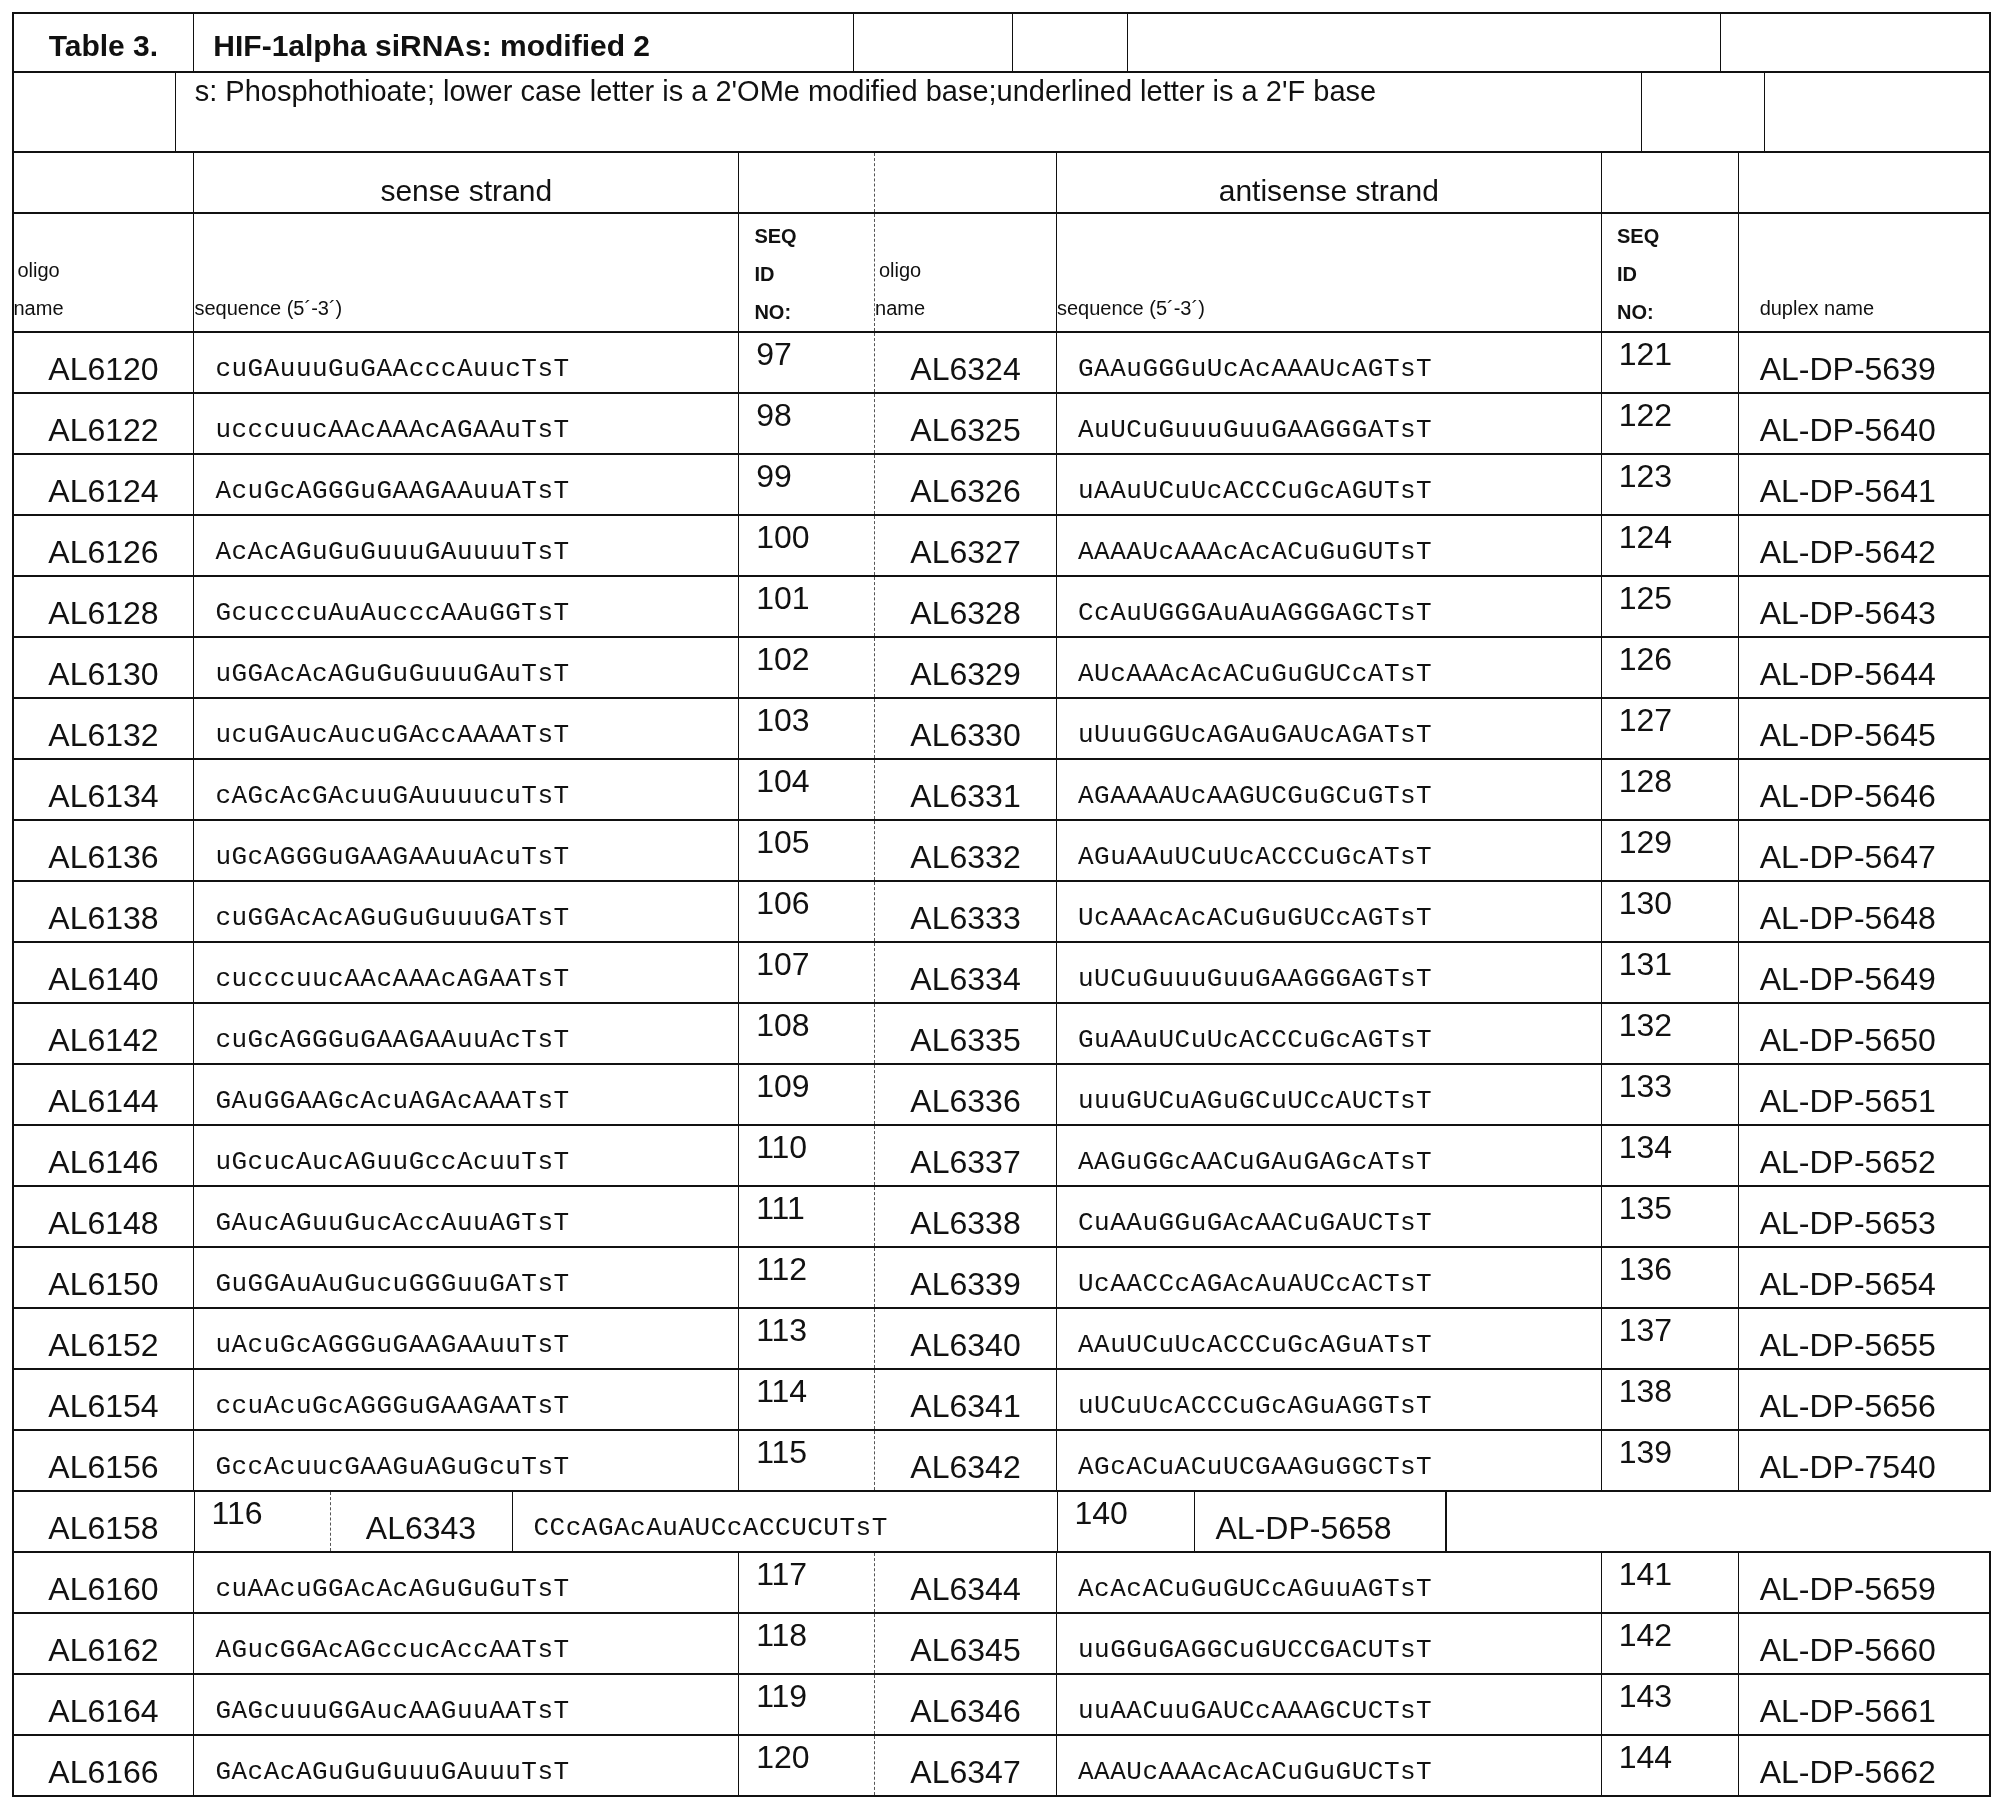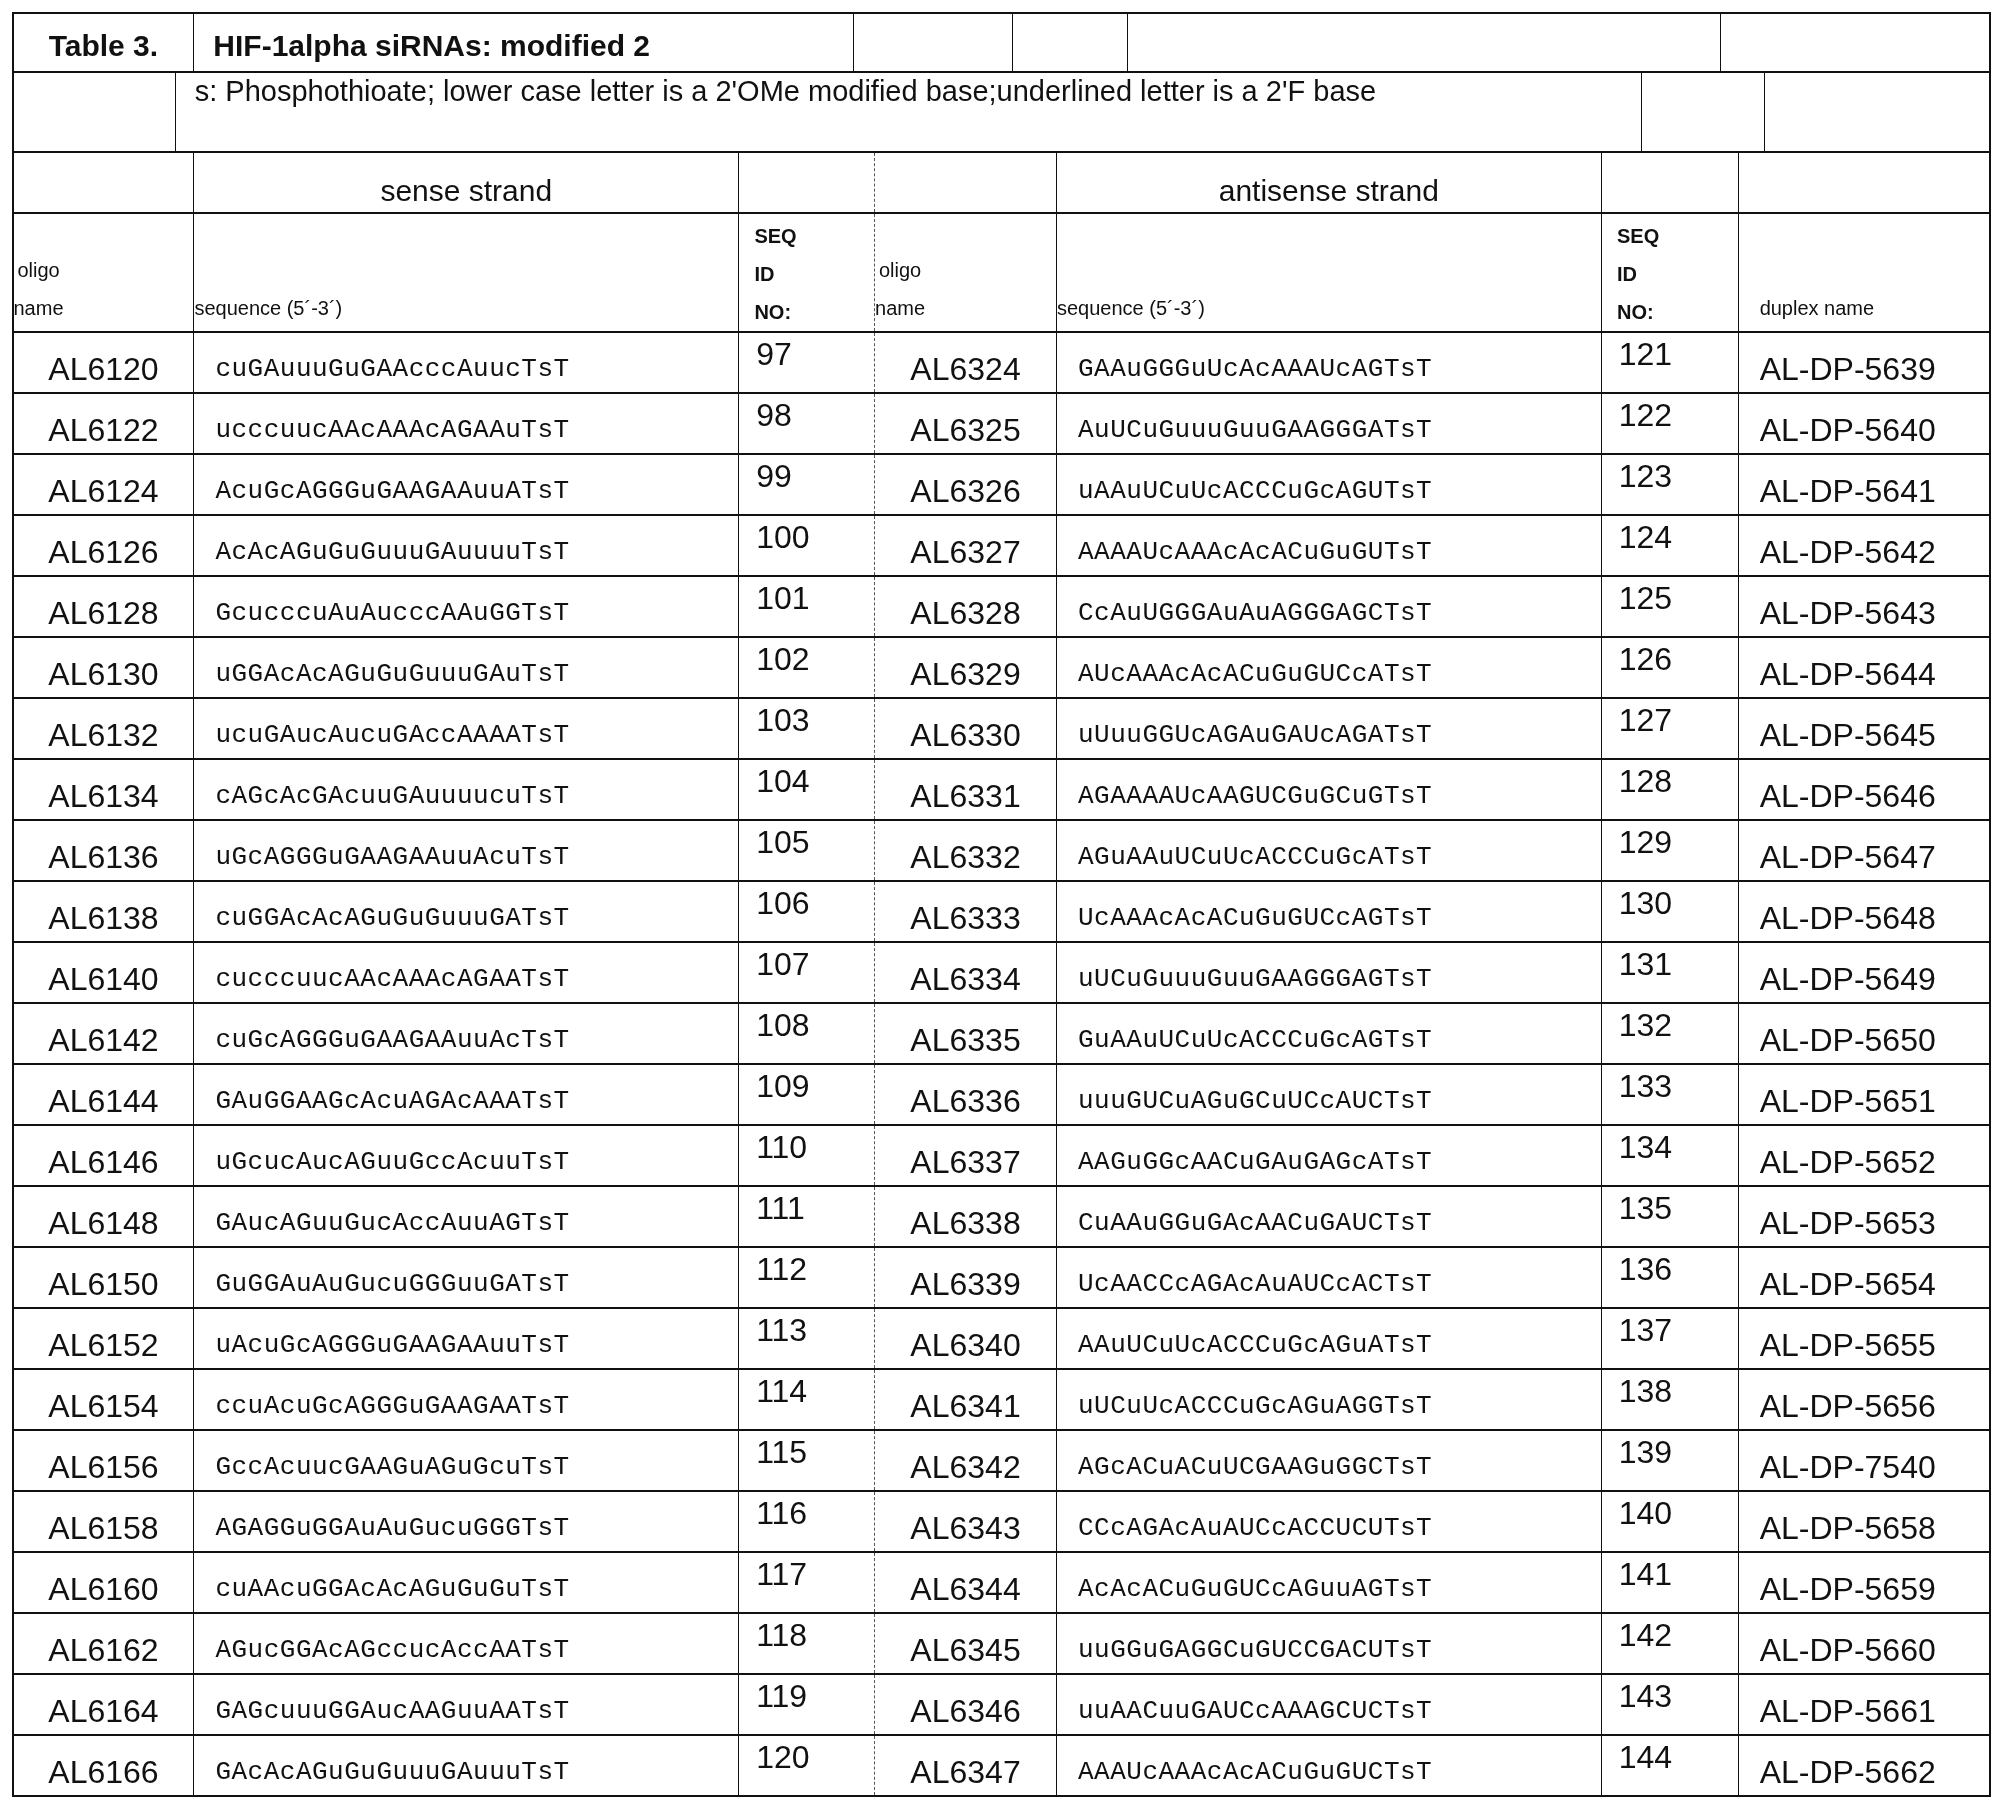--- a/index.html
+++ b/index.html
@@ -291,21 +291,20 @@
     <div class="cell w2 seq">GccAcuucGAAGuAGuGcuTsT</div>
     <div class="cell w3 dashed seqno">115</div>
     <div class="cell w4 oligo">AL6342</div>
     <div class="cell w5 seq">AGcACuACuUCGAAGuGGCTsT</div>
     <div class="cell w6 seqno">139</div>
     <div class="cell w7 last duplex">AL-DP-7540</div>
   </div>
 
   <div class="row data-row">
     <div class="cell w1 oligo">AL6158</div>
-    <div class="cell w2 seq">AGAGGuGGAuAuGucuGGGTsT</div>
     <div class="cell w3 dashed seqno">116</div>
     <div class="cell w4 oligo">AL6343</div>
     <div class="cell w5 seq">CCcAGAcAuAUCcACCUCUTsT</div>
     <div class="cell w6 seqno">140</div>
     <div class="cell w7 last duplex">AL-DP-5658</div>
   </div>
 
   <div class="row data-row">
     <div class="cell w1 oligo">AL6160</div>
     <div class="cell w2 seq">cuAAcuGGAcAcAGuGuGuTsT</div>

